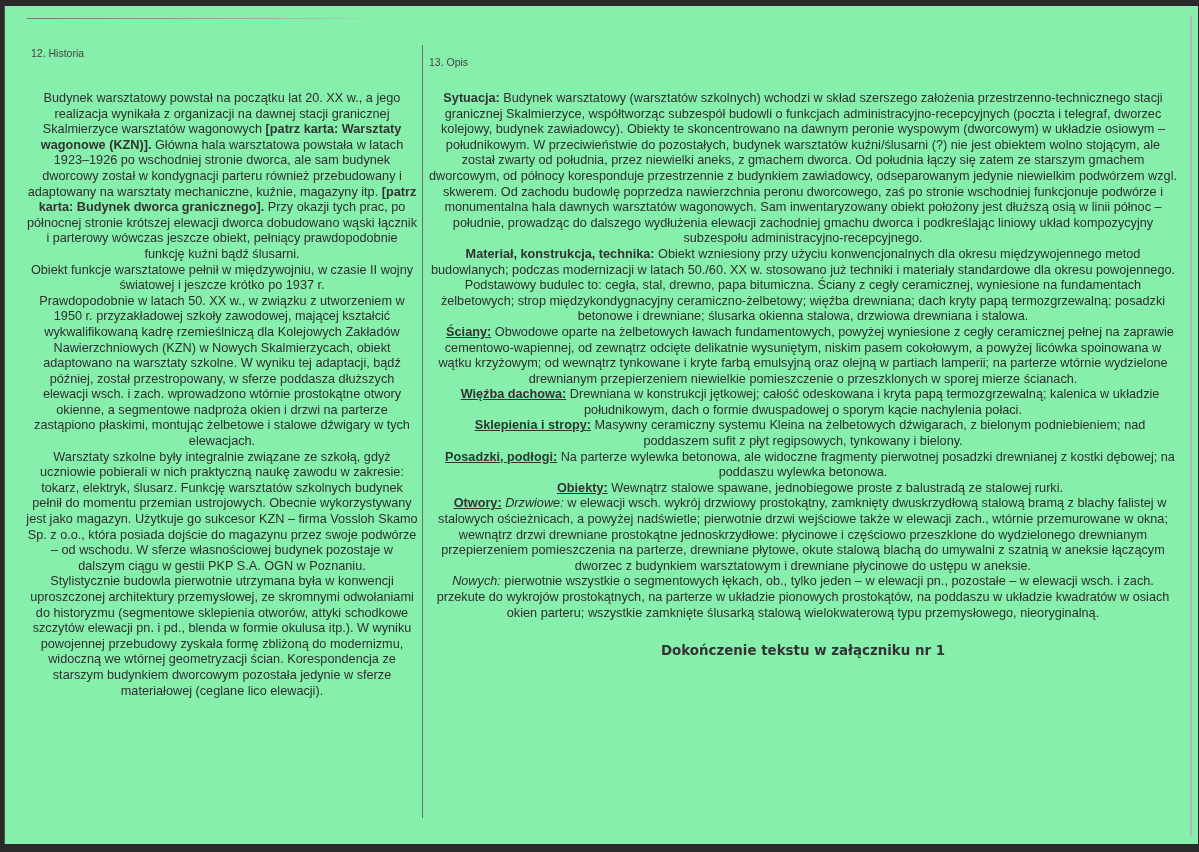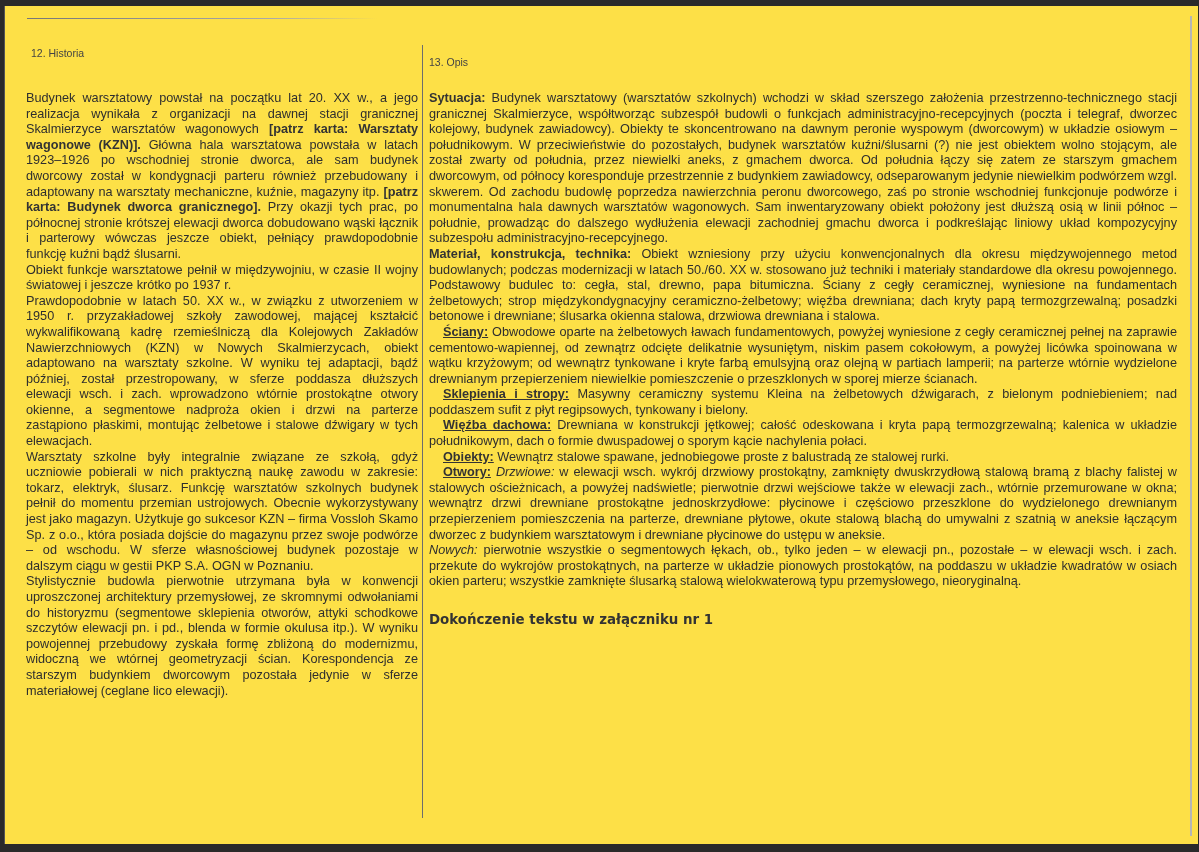--- a/index.html
+++ b/index.html
@@ -4,21 +4,21 @@
 <style>
   html, body { margin:0; padding:0; }
   body {
     width:1199px; height:852px; position:relative; overflow:hidden;
     background:#2a2a2a;
     font-family:"Liberation Sans", sans-serif;
     color:#2b2b2b;
   }
   .page {
     position:absolute; left:4px; top:6px; width:1193px; height:838px;
-    background:#fde047;
+    background:#86efac;
     border-left:1px solid #555;
   }
   .top-rule {
     position:absolute; left:22px; top:12px; width:350px; height:1px;
     background:linear-gradient(to right,#777 0%,#aaa 70%,rgba(170,170,170,0) 100%);
   }
   .right-edge {
     position:absolute; right:6px; top:10px; width:2px; height:820px; background:#b5b5b5;
   }
   .divider {
@@ -26,21 +26,21 @@
   }
   .section-heading {
     position:absolute; font-size:10.5px; color:#444;
   }
   .col {
     position:absolute; font-size:12.7px; line-height:15.6px;
     text-align:justify; color:#2e2e2e;
   }
   .col-left { left:21px; top:85px; width:392px; }
   .col-right { left:424px; top:85px; width:748px; }
-  .col p { margin:0; }
+  .col p { margin:0;text-align:center; }
   .b { font-weight:bold; color:#333; }
   .u { text-decoration:underline; font-weight:bold; color:#333;margin-left:14px; }
   .iu { font-style:italic; }
   .footer-note {
     font-weight:bold; font-size:13.4px; margin-top:22px !important; text-align:left;
     font-family:"DejaVu Sans", sans-serif; color:#333;
   }
 </style>
 </head>
 <body>
@@ -58,20 +58,21 @@
     <p>Obiekt funkcje warsztatowe pełnił w międzywojniu, w czasie II wojny światowej i jeszcze krótko po 1937 r.</p>
     <p>Prawdopodobnie w latach 50. XX w., w związku z utworzeniem w 1950 r. przyzakładowej szkoły zawodowej, mającej kształcić wykwalifikowaną kadrę rzemieślniczą dla Kolejowych Zakładów Nawierzchniowych (KZN) w Nowych Skalmierzycach, obiekt adaptowano na warsztaty szkolne. W wyniku tej adaptacji, bądź później, został przestropowany, w sferze poddasza dłuższych elewacji wsch. i zach. wprowadzono wtórnie prostokątne otwory okienne, a segmentowe nadproża okien i drzwi na parterze zastąpiono płaskimi, montując żelbetowe i stalowe dźwigary w tych elewacjach.</p>
     <p>Warsztaty szkolne były integralnie związane ze szkołą, gdyż uczniowie pobierali w nich praktyczną naukę zawodu w zakresie: tokarz, elektryk, ślusarz. Funkcję warsztatów szkolnych budynek pełnił do momentu przemian ustrojowych. Obecnie wykorzystywany jest jako magazyn. Użytkuje go sukcesor KZN – firma Vossloh Skamo Sp. z o.o., która posiada dojście do magazynu przez swoje podwórze – od wschodu. W sferze własnościowej budynek pozostaje w dalszym ciągu w gestii PKP S.A. OGN w Poznaniu.</p>
     <p>Stylistycznie budowla pierwotnie utrzymana była w konwencji uproszczonej architektury przemysłowej, ze skromnymi odwołaniami do historyzmu (segmentowe sklepienia otworów, attyki schodkowe szczytów elewacji pn. i pd., blenda w formie okulusa itp.). W wyniku powojennej przebudowy zyskała formę zbliżoną do modernizmu, widoczną we wtórnej geometryzacji ścian. Korespondencja ze starszym budynkiem dworcowym pozostała jedynie w sferze materiałowej (ceglane lico elewacji).</p>
   </div>
 
   <div class="col col-right">
     <p><span class="b">Sytuacja:</span><span> Budynek warsztatowy (warsztatów szkolnych) wchodzi w skład szerszego założenia przestrzenno-technicznego stacji granicznej Skalmierzyce, współtworząc subzespół budowli o funkcjach administracyjno-recepcyjnych (poczta i telegraf, dworzec kolejowy, budynek zawiadowcy). Obiekty te skoncentrowano na dawnym peronie wyspowym (dworcowym) w układzie osiowym – południkowym. W przeciwieństwie do pozostałych, budynek warsztatów kuźni/ślusarni (?) nie jest obiektem wolno stojącym, ale został zwarty od południa, przez niewielki aneks, z gmachem dworca. Od południa łączy się zatem ze starszym gmachem dworcowym, od północy koresponduje przestrzennie z budynkiem zawiadowcy, odseparowanym jedynie niewielkim podwórzem wzgl. skwerem. Od zachodu budowlę poprzedza nawierzchnia peronu dworcowego, zaś po stronie wschodniej funkcjonuje podwórze i monumentalna hala dawnych warsztatów wagonowych. Sam inwentaryzowany obiekt położony jest dłuższą osią w linii północ – południe, prowadząc do dalszego wydłużenia elewacji zachodniej gmachu dworca i podkreślając liniowy układ kompozycyjny subzespołu administracyjno-recepcyjnego.</span></p>
     <p><span class="b">Materiał, konstrukcja, technika:</span><span> Obiekt wzniesiony przy użyciu konwencjonalnych dla okresu międzywojennego metod budowlanych; podczas modernizacji w latach 50./60. XX w. stosowano już techniki i materiały standardowe dla okresu powojennego. Podstawowy budulec to: cegła, stal, drewno, papa bitumiczna. Ściany z cegły ceramicznej, wyniesione na fundamentach żelbetowych; strop międzykondygnacyjny ceramiczno-żelbetowy; więźba drewniana; dach kryty papą termozgrzewalną; posadzki betonowe i drewniane; ślusarka okienna stalowa, drzwiowa drewniana i stalowa.</span></p>
     <p><span class="u">Ściany:</span><span> Obwodowe oparte na żelbetowych ławach fundamentowych, powyżej wyniesione z cegły ceramicznej pełnej na zaprawie cementowo-wapiennej, od zewnątrz odcięte delikatnie wysuniętym, niskim pasem cokołowym, a powyżej licówka spoinowana w wątku krzyżowym; od wewnątrz tynkowane i kryte farbą emulsyjną oraz olejną w partiach lamperii; na parterze wtórnie wydzielone drewnianym przepierzeniem niewielkie pomieszczenie o przeszklonych w sporej mierze ścianach.</span></p>
+    <p><span class="u">Więźba dachowa:</span><span> Drewniana w konstrukcji jętkowej; całość odeskowana i kryta papą termozgrzewalną; kalenica w układzie południkowym, dach o formie dwuspadowej o sporym kącie nachylenia połaci.</span></p>
     <p><span class="u">Sklepienia i stropy:</span><span> Masywny ceramiczny systemu Kleina na żelbetowych dźwigarach, z bielonym podniebieniem; nad poddaszem sufit z płyt regipsowych, tynkowany i bielony.</span></p>
-    <p><span class="u">Więźba dachowa:</span><span> Drewniana w konstrukcji jętkowej; całość odeskowana i kryta papą termozgrzewalną; kalenica w układzie południkowym, dach o formie dwuspadowej o sporym kącie nachylenia połaci.</span></p>
+    <p><span class="u">Posadzki, podłogi:</span><span> Na parterze wylewka betonowa, ale widoczne fragmenty pierwotnej posadzki drewnianej z kostki dębowej; na poddaszu wylewka betonowa.</span></p>
     <p><span class="u">Obiekty:</span><span> Wewnątrz stalowe spawane, jednobiegowe proste z balustradą ze stalowej rurki.</span></p>
     <p><span class="u">Otwory:</span> <span class="iu">Drzwiowe:</span><span> w elewacji wsch. wykrój drzwiowy prostokątny, zamknięty dwuskrzydłową stalową bramą z blachy falistej w stalowych ościeżnicach, a powyżej nadświetle; pierwotnie drzwi wejściowe także w elewacji zach., wtórnie przemurowane w okna; wewnątrz drzwi drewniane prostokątne jednoskrzydłowe: płycinowe i częściowo przeszklone do wydzielonego drewnianym przepierzeniem pomieszczenia na parterze, drewniane płytowe, okute stalową blachą do umywalni z szatnią w aneksie łączącym dworzec z budynkiem warsztatowym i drewniane płycinowe do ustępu w aneksie.</span></p>
     <p><span class="iu">Nowych:</span><span> pierwotnie wszystkie o segmentowych łękach, ob., tylko jeden – w elewacji pn., pozostałe – w elewacji wsch. i zach. przekute do wykrojów prostokątnych, na parterze w układzie pionowych prostokątów, na poddaszu w układzie kwadratów w osiach okien parteru; wszystkie zamknięte ślusarką stalową wielokwaterową typu przemysłowego, nieoryginalną.</span></p>
     <p class="footer-note">Dokończenie tekstu w załączniku nr 1</p>
   </div>
 </div>
 
 </body></html>

